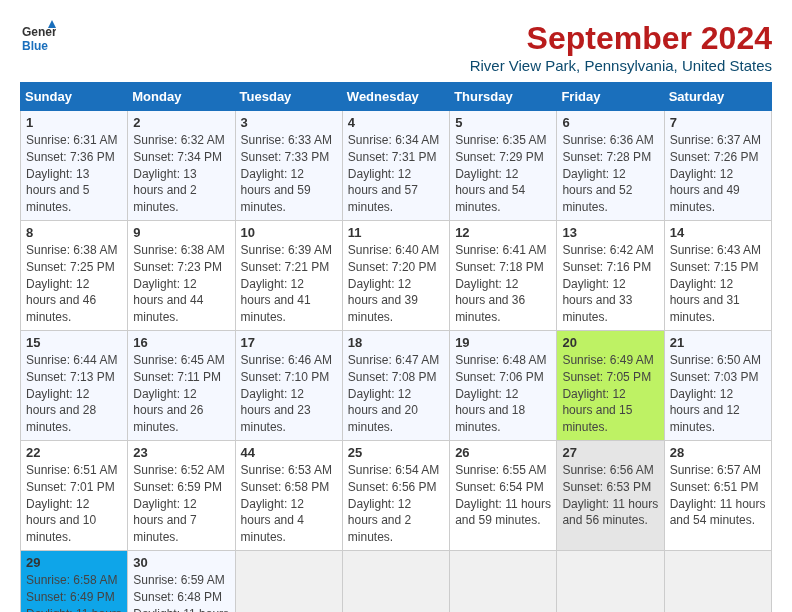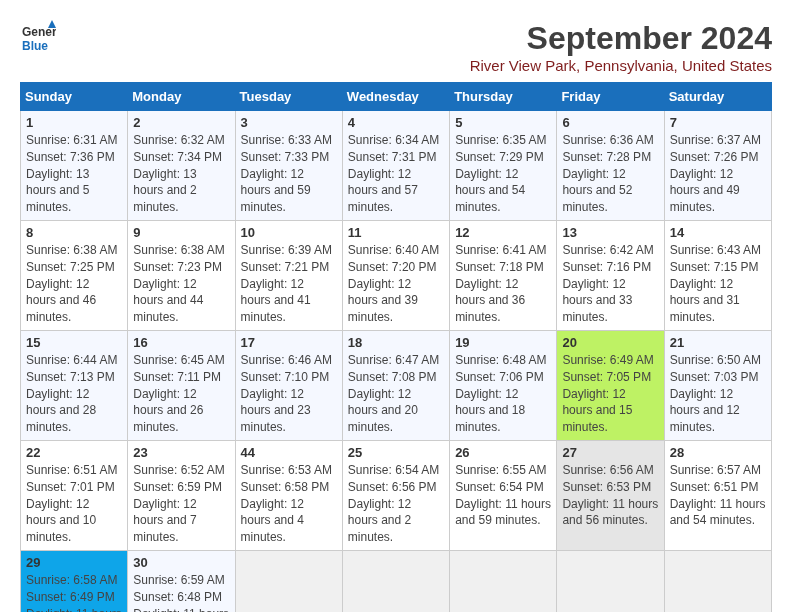--- a/index.html
+++ b/index.html
@@ -24,25 +24,25 @@
     .logo-icon {
       width: 36px;
       height: 36px;
     }
     .title-area {
       text-align: right;
     }
     .calendar-title {
       font-size: 32px;
       font-weight: bold;
-      color: #404040;
+      color: #b91c1c;
     }
     .calendar-subtitle {
       font-size: 15px;
-      color: #7f1d1d;
+      color: #0c4a6e;
     }
     table {
       width: 100%;
       border-collapse: collapse;
       font-size: 11px;
     }
     thead tr th {
       background-color: #1a6fbc;
       color: #fff;
       padding: 6px 4px;

